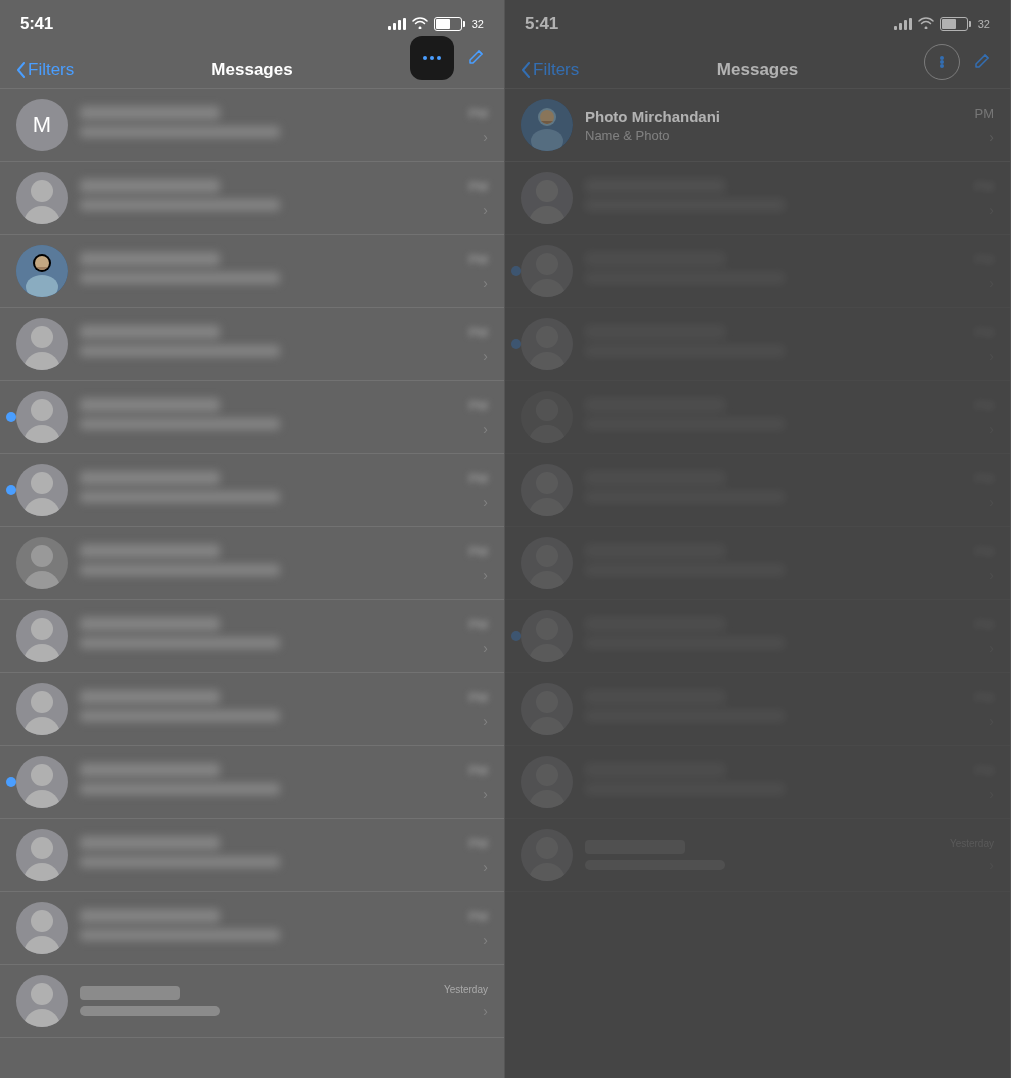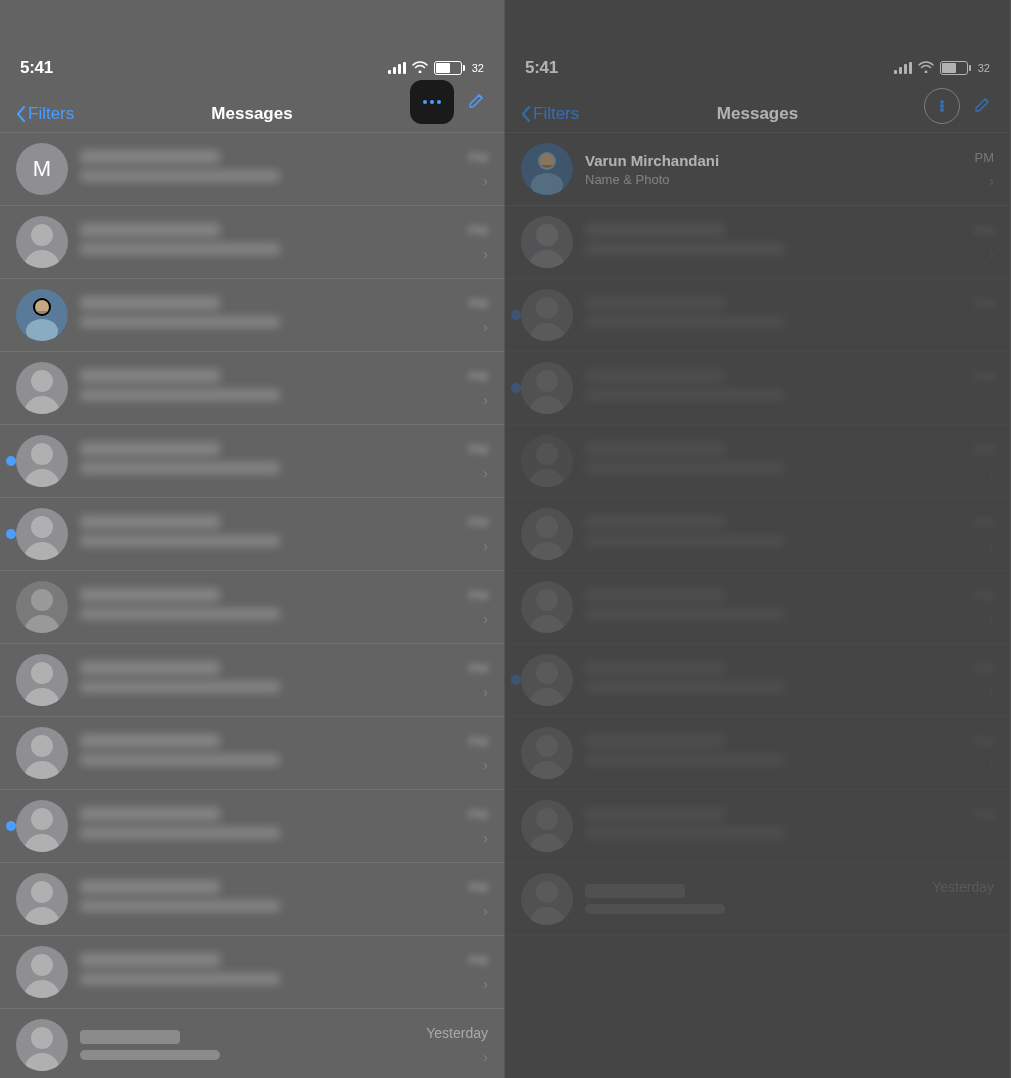--- a/index.html
+++ b/index.html
@@ -26,21 +26,20 @@
       background: #636363;
     }
 
     
     .status-bar {
       display: flex;
       justify-content: space-between;
       align-items: center;
       padding: 8px 20px 4px;
       height: 44px;
-      margin-top: 44px;
     }
 
     .status-time {
       font-size: 17px;
       font-weight: 600;
       color: #fff;
       letter-spacing: -0.3px;
     }
 
     .status-icons {
@@ -353,21 +352,21 @@
       border-radius: 50%;
       display: flex;
       align-items: center;
       justify-content: center;
       color: #4a9eff;
       cursor: pointer;
     }
 
     .yesterday-label {
       color: rgba(200,200,200,0.7);
-      font-size: 14px;
+      font-size: 10px;
     }
   </style>
 </head>
 <body>
 
 <div class="phone-panel">
 
   <div class="status-bar">
     <span class="status-time">5:41</span>
     <div class="status-icons">
@@ -680,21 +679,21 @@
       <div class="avatar-photo">
         <svg viewBox="0 0 52 52" width="52" height="52">
           <circle cx="26" cy="26" r="26" fill="#5a7a9a"></circle>
           <circle cx="26" cy="18" r="9" fill="#8aacc0"></circle>
           <ellipse cx="26" cy="42" rx="16" ry="12" fill="#7a9cb8"></ellipse>
           <circle cx="26" cy="18" r="7" fill="#c4a882"></circle>
           <path d="M20 22 Q26 28 32 22" fill="#a08060"></path>
         </svg>
       </div>
       <div class="message-content">
-        <div style="color:#fff; font-size:15px; font-weight:600; margin-bottom:3px;">Varun Mirchandani</div>
+        <div style="color:#fff; font-size:15px; font-weight:600; margin-bottom:3px;">Photo Mirchandani</div>
         <div style="color:rgba(255,255,255,0.55); font-size:13px;">Name &amp; Photo</div>
       </div>
       <div class="message-meta">
         <span style="color:rgba(200,200,200,0.7); font-size:13px;">PM</span>
         <span class="chevron">›</span>
       </div>
     </div>
 
     <div class="message-item" style="opacity:0.5;">
       <div class="avatar-person">

